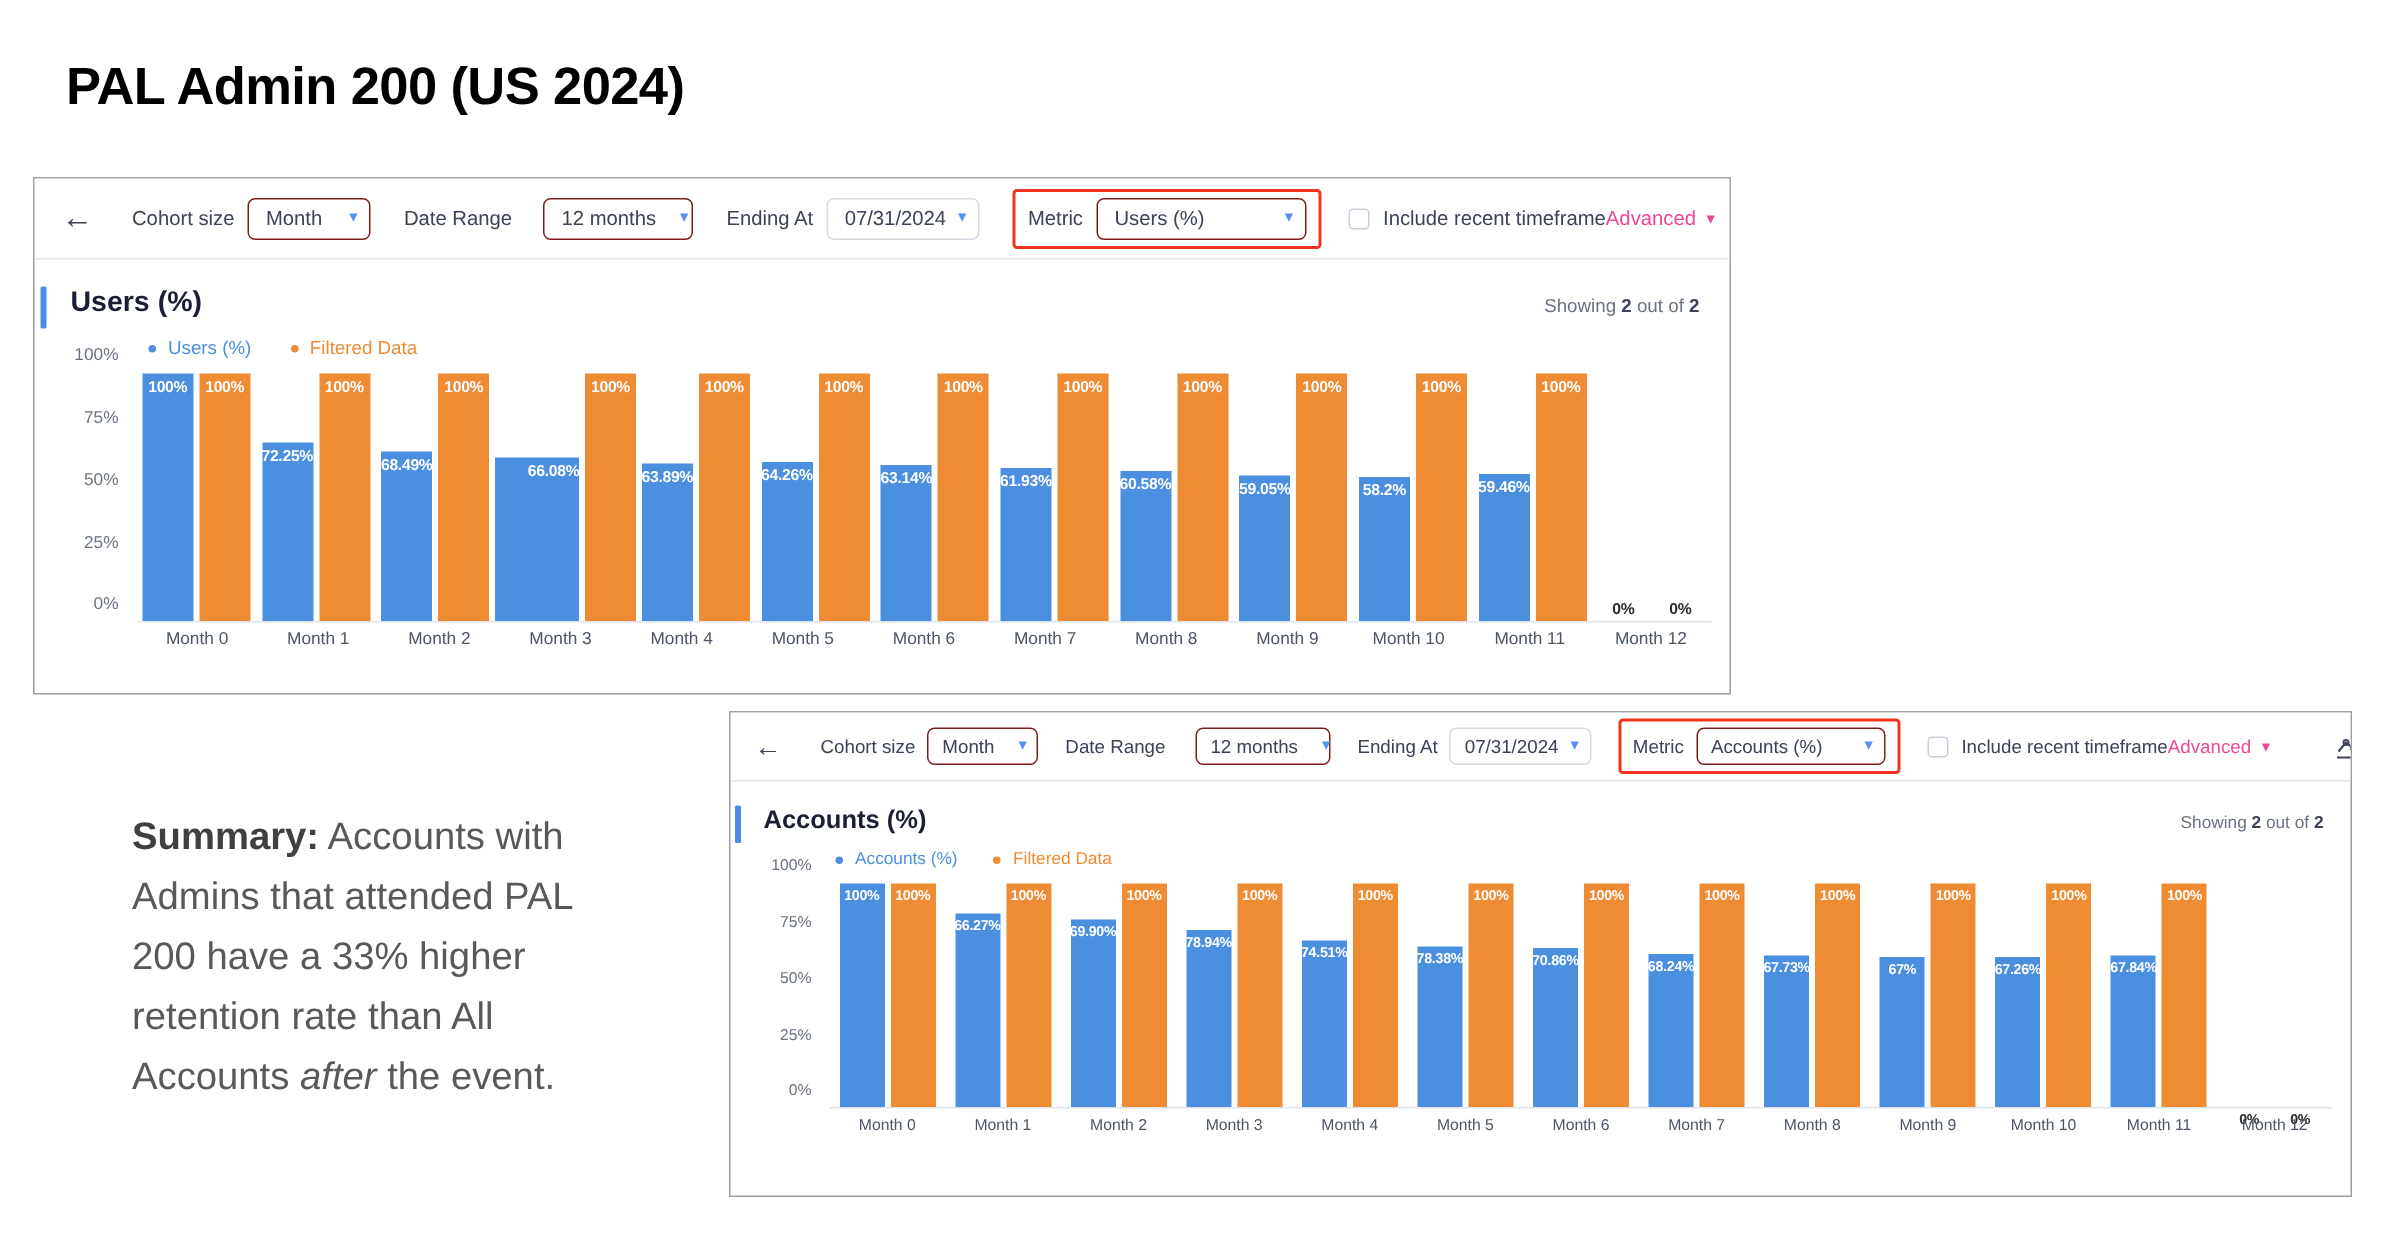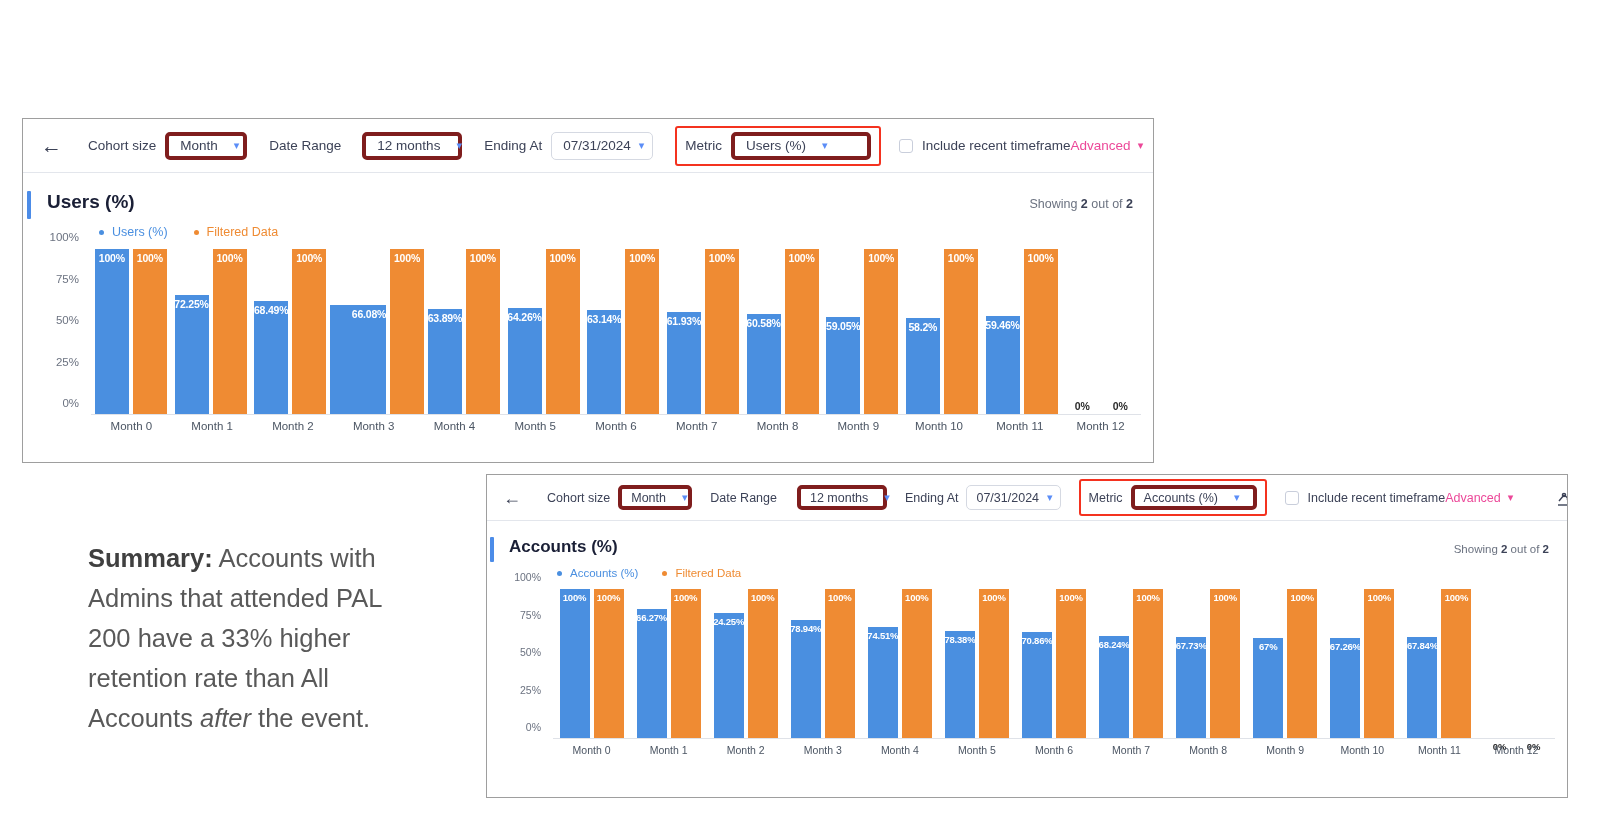--- a/index.html
+++ b/index.html
@@ -85,22 +85,22 @@
     font-size: 13.5px;
     color: #3c4257;
     white-space: nowrap;
     margin-right: 9px;
   }
   #panel-accounts .tb-label { font-size: 12.5px; margin-right: 8px; }
 
   .select {
     display: flex;
     align-items: center;
-    justify-content: flex-start;
-    border: 4px solid #7f1d1d;
+    justify-content: space-between;
+    border: 1px solid #7f1d1d;
     border-radius: 5px;
     background: #fff;
     height: 28px;
     padding: 0 8px 0 11px;
     font-size: 13.5px;
     color: #3c4257;
     cursor: pointer;
     box-sizing: border-box;
     white-space: nowrap;
   }
@@ -318,20 +318,21 @@
     color: #4b5563;
     white-space: nowrap;
   }
   #panel-accounts .x-label { font-size: 10.5px; }
 </style>
 </head>
 <body>
 
 <div id="slide">
 
+  <div class="slide-title">PAL Admin 200 (US 2024)</div>
 
   <div class="panel" id="panel-users">
 
     <div class="toolbar">
       <div class="back-arrow">←</div>
       <div class="tb-sep"></div>
 
       <div class="tb-group">
         <span class="tb-label">Cohort size</span>
         <div class="select w-cohort">
@@ -633,21 +634,21 @@
             <div class="group">
               <div class="bar blue" style="height: 86.83%;">
                 <span class="bar-label">66.27%</span>
               </div>
               <div class="bar orange" style="height: 100%;">
                 <span class="bar-label">100%</span>
               </div>
             </div>
             <div class="group">
               <div class="bar blue" style="height: 83.84%;">
-                <span class="bar-label">24.25%</span>
+                <span class="bar-label">69.90%</span>
               </div>
               <div class="bar orange" style="height: 100%;">
                 <span class="bar-label">100%</span>
               </div>
             </div>
             <div class="group">
               <div class="bar blue" style="height: 78.94%; text-decoration: underline;">
                 <span class="bar-label">78.94%</span>
               </div>
               <div class="bar orange" style="height: 100%;">

